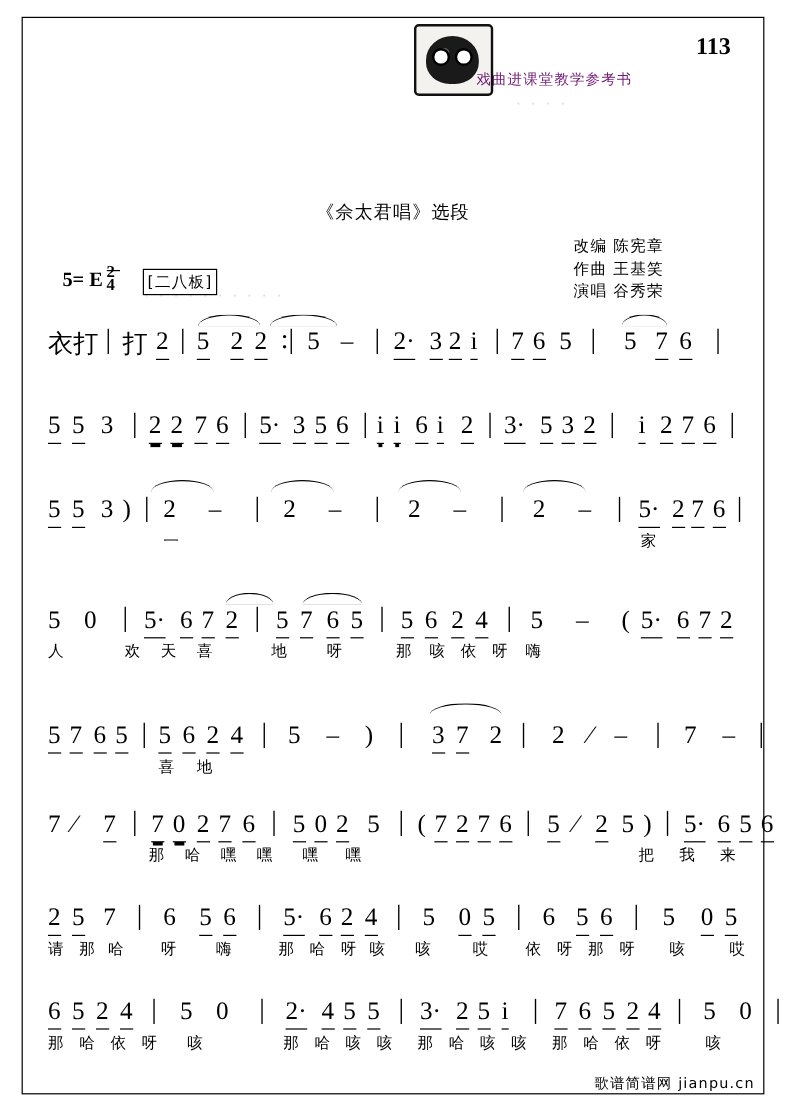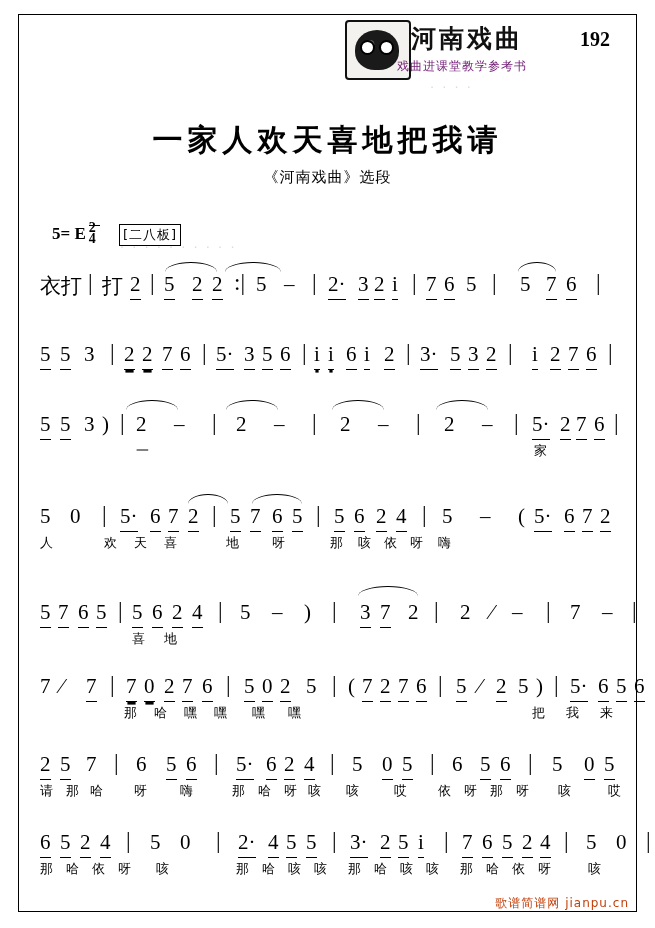--- a/index.html
+++ b/index.html
@@ -173,48 +173,51 @@
   .tie {
     position: absolute;
     border-top: 1.6px solid #000;
     border-radius: 50% / 100% 100% 0 0;
     height: 9px;
   }
   .watermark {
     position: absolute;
     right: 26px; bottom: 16px;
     font-size: 12px;
-    color: #c2410c;
+    color: #000000;
     letter-spacing: 1px;
   }
 </style>
 </head>
 <body>
 
 <div class="page">
 
   <div class="frame"></div>
 
   <div class="faint" style="left:120px; top:240px;">· · · · · · · · · ·</div>
   <div class="faint" style="left:430px; top:80px;">· · · ·</div>
 
   <div class="header">
     <div class="header-logo">
       <div class="mask"></div>
       <div class="eye1"></div>
       <div class="eye2"></div>
     </div>
-    <div class="header-title">河南戏曲</div>
     <div class="header-sub">戏曲进课堂教学参考书</div>
   </div>
-  <div class="page-num">192</div>
-
-  <div class="song-title">一家人欢天喜地把我请</div>
-  <div class="song-subtitle">《河南戏曲》选段</div>
-
+  <div class="page-num">113</div>
+
+  <div class="song-subtitle">《佘太君唱》选段</div>
+
+  <div class="credits">
+    <div>改编 陈宪章</div>
+    <div>作曲 王基笑</div>
+    <div>演唱 谷秀荣</div>
+  </div>
 
   <div class="keysig">
     <span>5= E</span><span class="frac"><i>2</i><span class="bar"></span><i>4</i></span>
   </div>
   <div class="meterbox">[二八板]</div>
 
   <div class="stave" style="top:268px;">
     <div class="tie" style="left:125px; top:-6px; width:52px;"></div>
     <div class="tie" style="left:185px; top:-6px; width:56px;"></div>
     <div class="tie" style="left:478px; top:-6px; width:38px;"></div>

